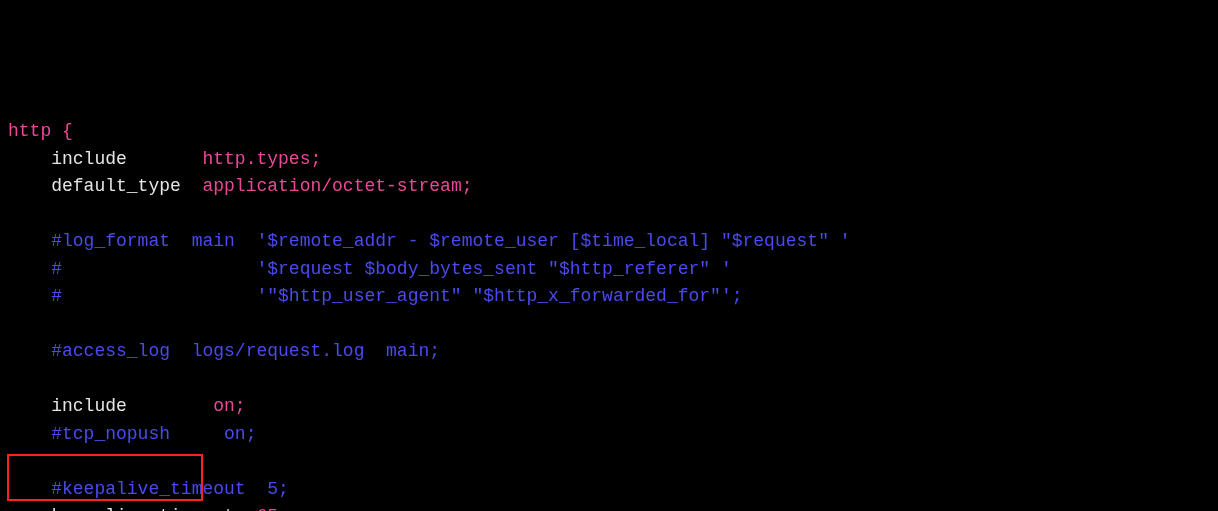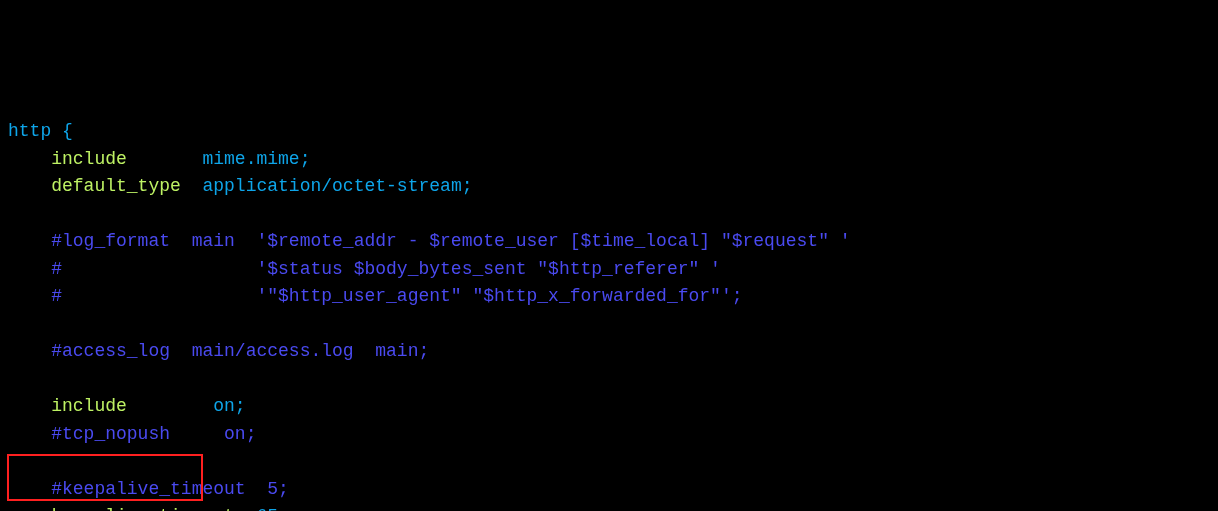--- a/index.html
+++ b/index.html
@@ -9,48 +9,48 @@
     font-family: "Consolas", "Courier New", monospace;
     font-size: 18px;
     line-height: 27.5px;
     color: #d0d0d0;
     width: 1218px;
     height: 511px;
     box-sizing: border-box;
     overflow: hidden;
     white-space: pre;
   }
-  .kw { color: #bef264; }        
+  .kw { color: #e5e5e5; }        
   .comment { color: #4a4af0; }   
-  .plain { color: #0ea5e9; }
+  .plain { color: #ec4899; }
   .highlight-box {
     position: absolute;
     border: 2px solid #ff2020;
     left: 7px;
     top: 454px;
     width: 196px;
     height: 47px;
     box-sizing: border-box;
     pointer-events: none;
   }
 </style>
 </head>
 <body>
 
 
 
 <div><span class="plain">http </span><span class="plain">{</span>
-<span class="kw">    include       </span><span class="plain">mime.mime;</span>
+<span class="kw">    include       </span><span class="plain">http.types;</span>
 <span class="kw">    default_type  </span><span class="plain">application/octet-stream;</span>
 <span></span>
 <span class="comment">    #log_format  main  '$remote_addr - $remote_user [$time_local] "$request" '</span>
-<span class="comment">    #                  '$status $body_bytes_sent "$http_referer" '</span>
+<span class="comment">    #                  '$request $body_bytes_sent "$http_referer" '</span>
 <span class="comment">    #                  '"$http_user_agent" "$http_x_forwarded_for"';</span>
 <span></span>
-<span class="comment">    #access_log  main/access.log  main;</span>
+<span class="comment">    #access_log  logs/request.log  main;</span>
 <span></span>
 <span class="kw">    include        </span><span class="plain">on;</span>
 <span class="comment">    #tcp_nopush     on;</span>
 <span></span>
 <span class="comment">    #keepalive_timeout  5;</span>
 <span class="kw">    keepalive_timeout  </span><span class="plain">65;</span>
 <span></span>
 
 </div>
 

